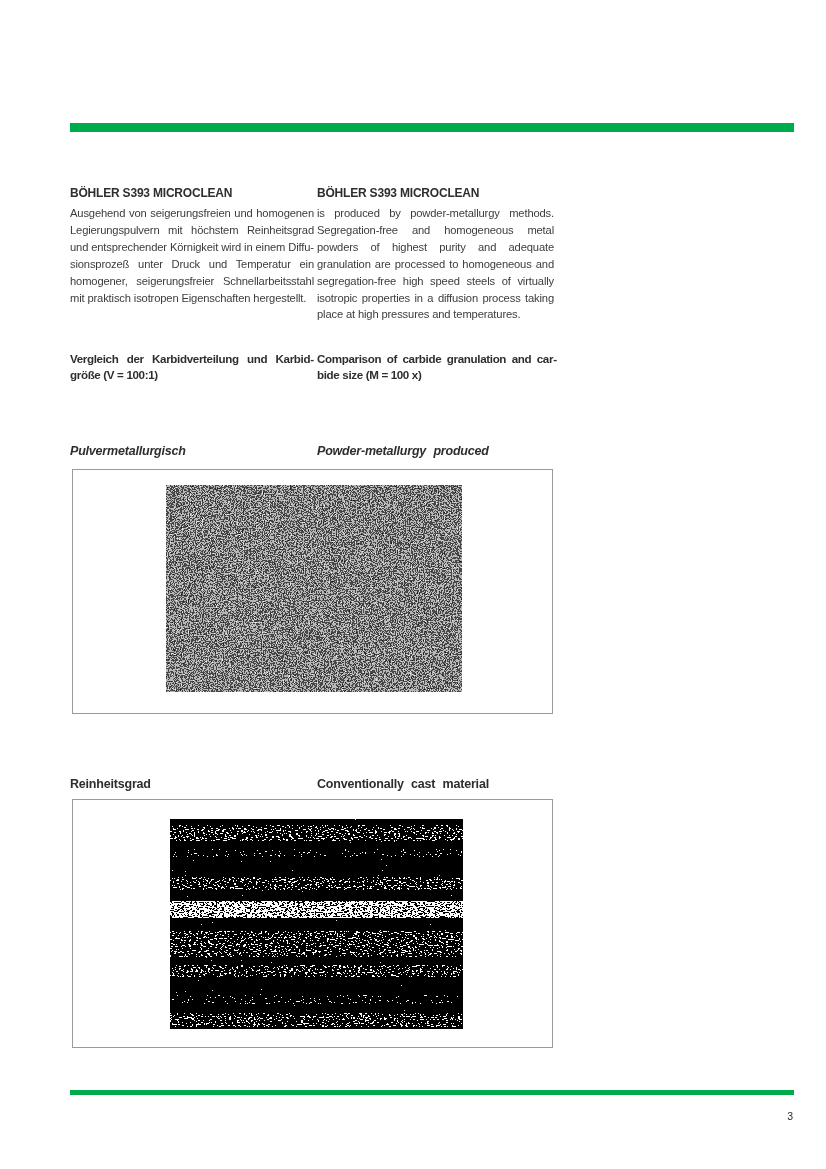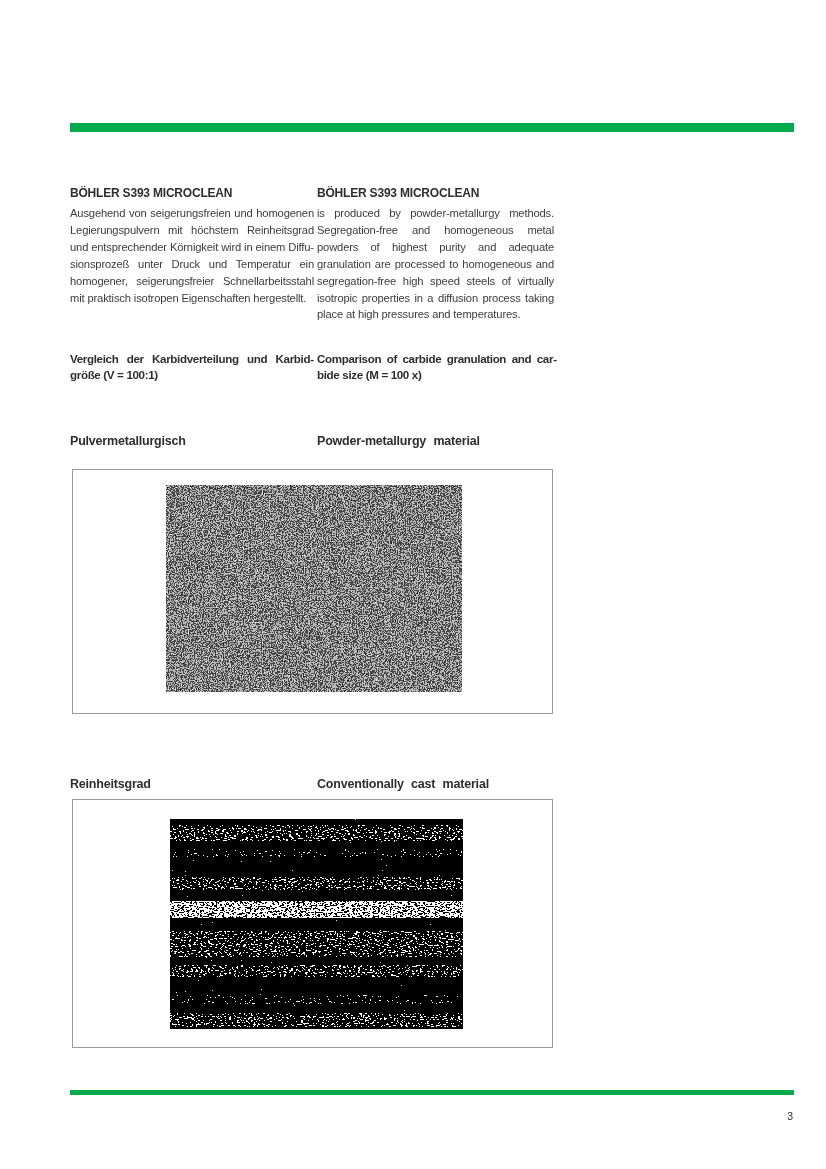--- a/index.html
+++ b/index.html
@@ -28,21 +28,21 @@
   .compare-heading{
     margin:0;font-size:11.6px;line-height:16px;font-weight:bold;color:#2e2e2e;
     letter-spacing:-0.35px;text-align:justify;
   }
 
   .fig-label{
     position:absolute;font-size:12.5px;line-height:16px;font-weight:bold;
     color:#2e2e2e;letter-spacing:-0.2px;white-space:nowrap;
   }
   .fig-label.en{word-spacing:4px;}
-  .labels1{top:433px;}
+  .labels1{top:443px;font-style:italic;}
   .labels2{top:776px;}
   .lbl-de{left:70px;}
   .lbl-en{left:317px;}
 
   .frame{
     position:absolute;left:72px;width:479px;border:1px solid #9a9a9a;background:#fff;
   }
   .frame1{top:469px;height:243px;}
   .frame2{top:799px;height:247px;}
   .micro{position:absolute;display:block;}
@@ -76,21 +76,21 @@
     <div class="col col-de compare-row">
       <h4 class="compare-heading">Vergleich der Karbidverteilung und Karbid­größe (V = 100:1)</h4>
     </div>
     <div class="col col-en compare-row" style="width:240px">
       <h4 class="compare-heading">Comparison of carbide granulation and car­bide size (M = 100 x)</h4>
     </div>
   </section>
 
   <section>
     <span class="fig-label labels1 lbl-de">Pulvermetallurgisch</span>
-    <span class="fig-label labels1 lbl-en en">Powder-metallurgy material</span>
+    <span class="fig-label labels1 lbl-en en">Powder-metallurgy produced</span>
     <div class="frame frame1">
       <svg class="micro micro1" width="296" height="207" role="img" aria-label="Micrograph of powder-metallurgy material: fine, uniformly distributed carbides (salt-and-pepper texture)">
         <filter id="f-pm" x="0" y="0" width="100%" height="100%" color-interpolation-filters="sRGB">
           <feTurbulence type="fractalNoise" baseFrequency="0.85" numOctaves="3" seed="7" stitchTiles="stitch"></feTurbulence>
           <feComponentTransfer>
               <feFuncA type="linear" slope="0" intercept="1"></feFuncA>
             </feComponentTransfer>
           <feColorMatrix type="saturate" values="0"></feColorMatrix>
           <feComponentTransfer>
             <feFuncR type="discrete" tableValues="0.06 0.1 0.28 0.72 0.93 1"></feFuncR>

